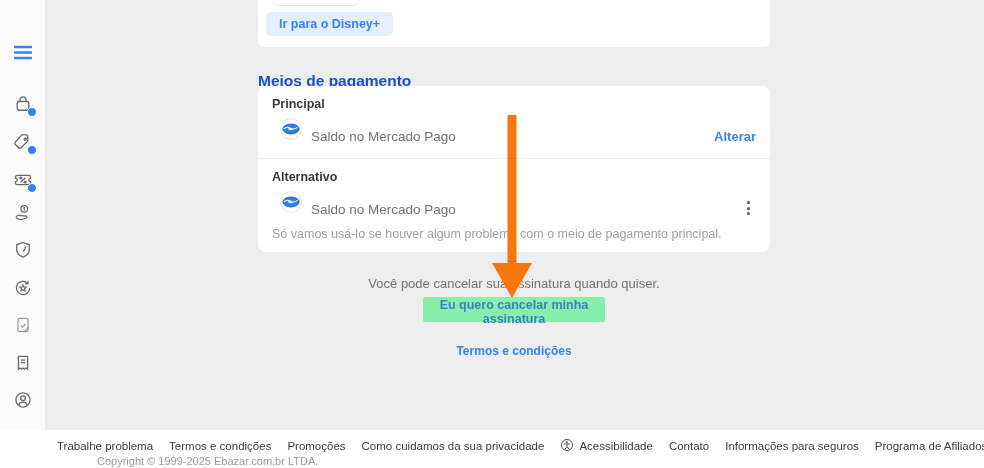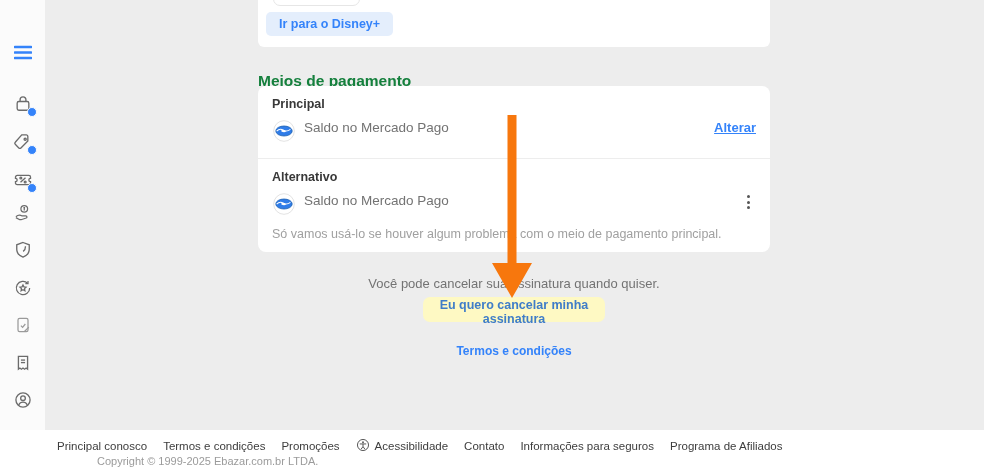--- a/index.html
+++ b/index.html
@@ -11,35 +11,35 @@
   .side-icon{position:absolute;left:12px;width:22px;height:22px;display:flex;align-items:center;justify-content:center;cursor:pointer;}
   .side-icon svg{display:block;}
   .badge-dot{position:absolute;right:-3px;bottom:-2px;width:8px;height:8px;border-radius:50%;background:#3483fa;border:1.5px solid #fbfbfb;}
 
   
   .top-card{position:absolute;left:258px;top:0;width:512px;height:47px;background:#fff;border-radius:0 0 6px 6px;}
   .ghost-el{position:absolute;left:15px;top:-10px;width:85px;height:14px;border:1px solid #e6e6e6;border-radius:7px;}
   .disney-btn{position:absolute;left:8px;top:12px;height:24px;padding:0 13px;background:#e4eefc;color:#3483fa;
     font-size:12.5px;font-weight:700;border:none;border-radius:5px;display:flex;align-items:center;cursor:pointer;}
 
-  .section-title{position:absolute;left:258px;top:59px;font-size:15.5px;font-weight:700;color:#15803d;}
+  .section-title{position:absolute;left:258px;top:59px;font-size:15.5px;font-weight:700;color:#1d4ed8;}
 
   .pay-card{position:absolute;left:258px;top:86px;width:512px;height:166px;background:#fff;border-radius:8px;}
   .pay-label{position:absolute;left:14px;font-size:12.5px;font-weight:700;color:#383838;}
-  .pay-row{position:absolute;left:15px;right:14px;height:24px;display:flex;align-items:flex-start;}
+  .pay-row{position:absolute;left:22px;right:14px;height:24px;display:flex;align-items:flex-end;}
   .pay-method{font-size:13.5px;color:#737373;margin-left:9px;}
-  .pay-action{margin-left:auto;font-size:13px;font-weight:700;color:#3483fa;cursor:pointer;text-decoration:underline;}
+  .pay-action{margin-left:auto;font-size:13px;font-weight:700;color:#3483fa;cursor:pointer;}
   .divider{position:absolute;left:0;right:0;top:72px;height:1px;background:#ededed;}
   .kebab{margin-left:auto;width:16px;height:18px;display:flex;flex-direction:column;align-items:center;justify-content:center;gap:2.5px;cursor:pointer;}
   .kebab i{width:3px;height:3px;border-radius:50%;background:#555;display:block;}
   .pay-note{position:absolute;left:14px;top:141px;font-size:12.5px;color:#a0a0a0;}
 
   .cancel-hint{position:absolute;left:258px;top:276px;width:512px;text-align:center;font-size:13px;color:#737373;}
-  .cancel-btn{position:absolute;left:423px;top:297px;width:182px;height:25px;background:#fef9c3;color:#3f7dc8;
-    font-size:12.5px;font-weight:700;border:none;border-radius:7px;cursor:pointer;font-family:"Liberation Sans",sans-serif;text-align:center;}
+  .cancel-btn{position:absolute;left:423px;top:297px;width:182px;height:25px;background:#86efac;color:#3f7dc8;
+    font-size:12.5px;font-weight:700;border:none;border-radius:2px;cursor:pointer;font-family:"Liberation Sans",sans-serif;text-align:center;}
   .terms-link{position:absolute;left:258px;top:344px;width:512px;text-align:center;font-size:12px;font-weight:700;color:#3483fa;cursor:pointer;}
 
   .more-info{position:absolute;left:430px;top:400px;width:123px;height:30px;background:#fff;border-radius:6px 6px 0 0;
     display:flex;align-items:center;justify-content:center;gap:6px;font-size:12.5px;color:#333;cursor:pointer;}
 
   
   .footer{position:absolute;left:0;top:430px;width:984px;height:38px;background:#fff;}
   .footer-links{position:absolute;left:57px;top:8px;display:flex;align-items:center;gap:16px;white-space:nowrap;}
   .footer-link{font-size:11.5px;color:#3d3d3d;cursor:pointer;display:flex;align-items:center;gap:5px;}
   .copyright{position:absolute;left:57px;top:25px;font-size:11px;color:#9b9b9b;margin-left:40px;}
@@ -188,23 +188,24 @@
 
   <div class="cancel-hint">Você pode cancelar sua assinatura quando quiser.</div>
 
   <button class="cancel-btn">Eu quero cancelar minha assinatura</button>
 
   <div class="terms-link">Termos e condições</div>
 
 
   <footer class="footer">
     <div class="footer-links">
-      <span class="footer-link">Principal conosco</span>
+      <span class="footer-link">Trabalhe problema</span>
       <span class="footer-link">Termos e condições</span>
       <span class="footer-link">Promoções</span>
+      <span class="footer-link">Como cuidamos da sua privacidade</span>
       <span class="footer-link">
         <span>
           <svg width="14" height="14" viewBox="0 0 24 24" fill="none" stroke="#555" stroke-width="1.7">
               <circle cx="12" cy="12" r="9.5"></circle>
               <circle cx="12" cy="7.3" r="1.6" fill="#555" stroke="none"></circle>
               <path d="M6.5 10.2h11M12 10.2v4.6M12 14.8l-3.2 4.2M12 14.8l3.2 4.2"></path>
             </svg>
         </span>
         <span>Acessibilidade</span>
       </span>

